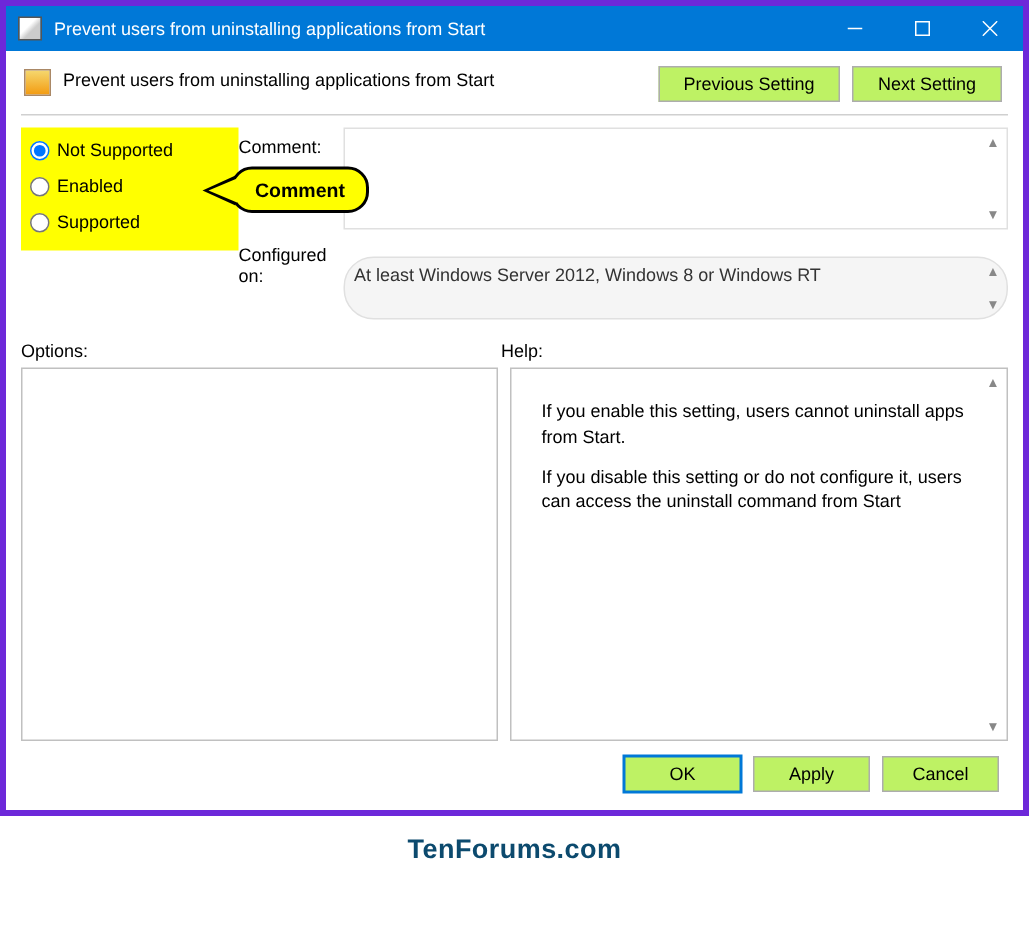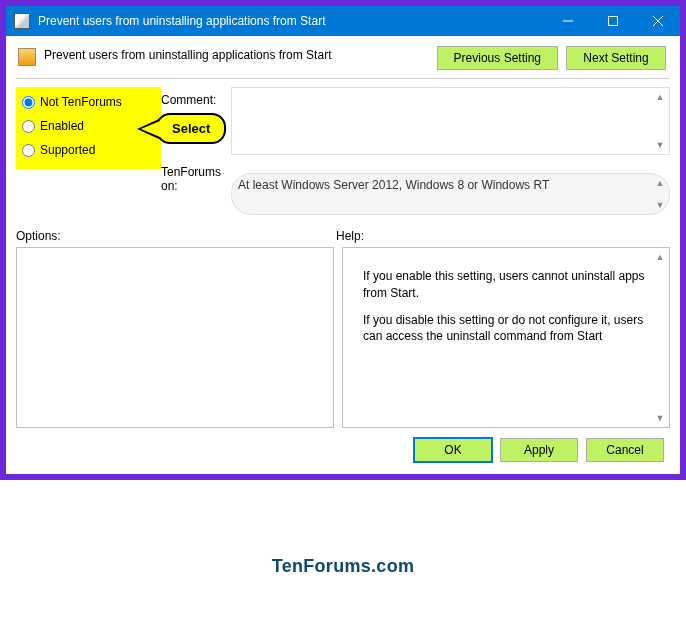--- a/index.html
+++ b/index.html
@@ -1,17 +1,17 @@
 <!DOCTYPE html>
 <html><head>
   <meta charset="utf-8">
   <style>
     * { box-sizing: border-box; margin: 0; padding: 0; }
     body { font-family: "Segoe UI", Tahoma, sans-serif; font-size: 12px; background: #fff; }
-    .window { width: 686px; height: 480px; border: 6px solid #6d28d9; display: flex; flex-direction: column; }
+    .window { width: 686px; height: 544px; border: 4px solid #6d28d9; display: flex; flex-direction: column; }
     
     .titlebar { background: #0078d7; color: #fff; height: 30px; display: flex; align-items: center; padding-left: 8px; }
     .titlebar .tb-icon { width: 16px; height: 16px; margin-right: 8px; background: linear-gradient(135deg,#fff 40%, #ccc 60%); border: 1px solid #555; }
     .titlebar .tb-title { flex: 1; font-size: 12px; }
     .titlebar .tb-controls { display: flex; height: 100%; }
     .titlebar .tb-btn { width: 45px; display: flex; align-items: center; justify-content: center; color: #fff; }
     .titlebar .tb-btn svg { width: 10px; height: 10px; }
     
     .body { flex: 1; background: #fff; display: flex; flex-direction: column; padding: 10px 10px 0 10px; }
     
@@ -100,45 +100,45 @@
       </div>
     </div>
 
     <hr class="hr">
 
     <div class="config-grid">
 
       <div class="radio-col" style="grid-row: 1 / span 2;">
         <div class="radio-row">
           <input type="radio" name="state" checked="" style="">
-          <label>Not TenForums</label>
+          <label>Not Supported</label>
         </div>
         <div class="radio-row">
           <input type="radio" name="state" style="">
           <label>Enabled</label>
         </div>
         <div class="radio-row">
           <input type="radio" name="state" style="">
           <label>Supported</label>
         </div>
 
         <div class="callout">
           <div class="callout-tail"></div>
-          <div class="callout-bubble">Select</div>
+          <div class="callout-bubble">Comment</div>
         </div>
       </div>
 
       <div class="label-col">Comment:</div>
       <div class="comment-box">
         <span></span>
         <span class="scroll-arrow up">▲</span>
         <span class="scroll-arrow down">▼</span>
       </div>
 
-      <div class="label-col sup">TenForums on:</div>
+      <div class="label-col sup">Configured on:</div>
       <div class="supported-box">
         <span>At least Windows Server 2012, Windows 8 or Windows RT</span>
         <span class="scroll-arrow up">▲</span>
         <span class="scroll-arrow down">▼</span>
       </div>
 
     </div>
 
     <div class="mid-labels">
       <div class="opt">Options:</div>

